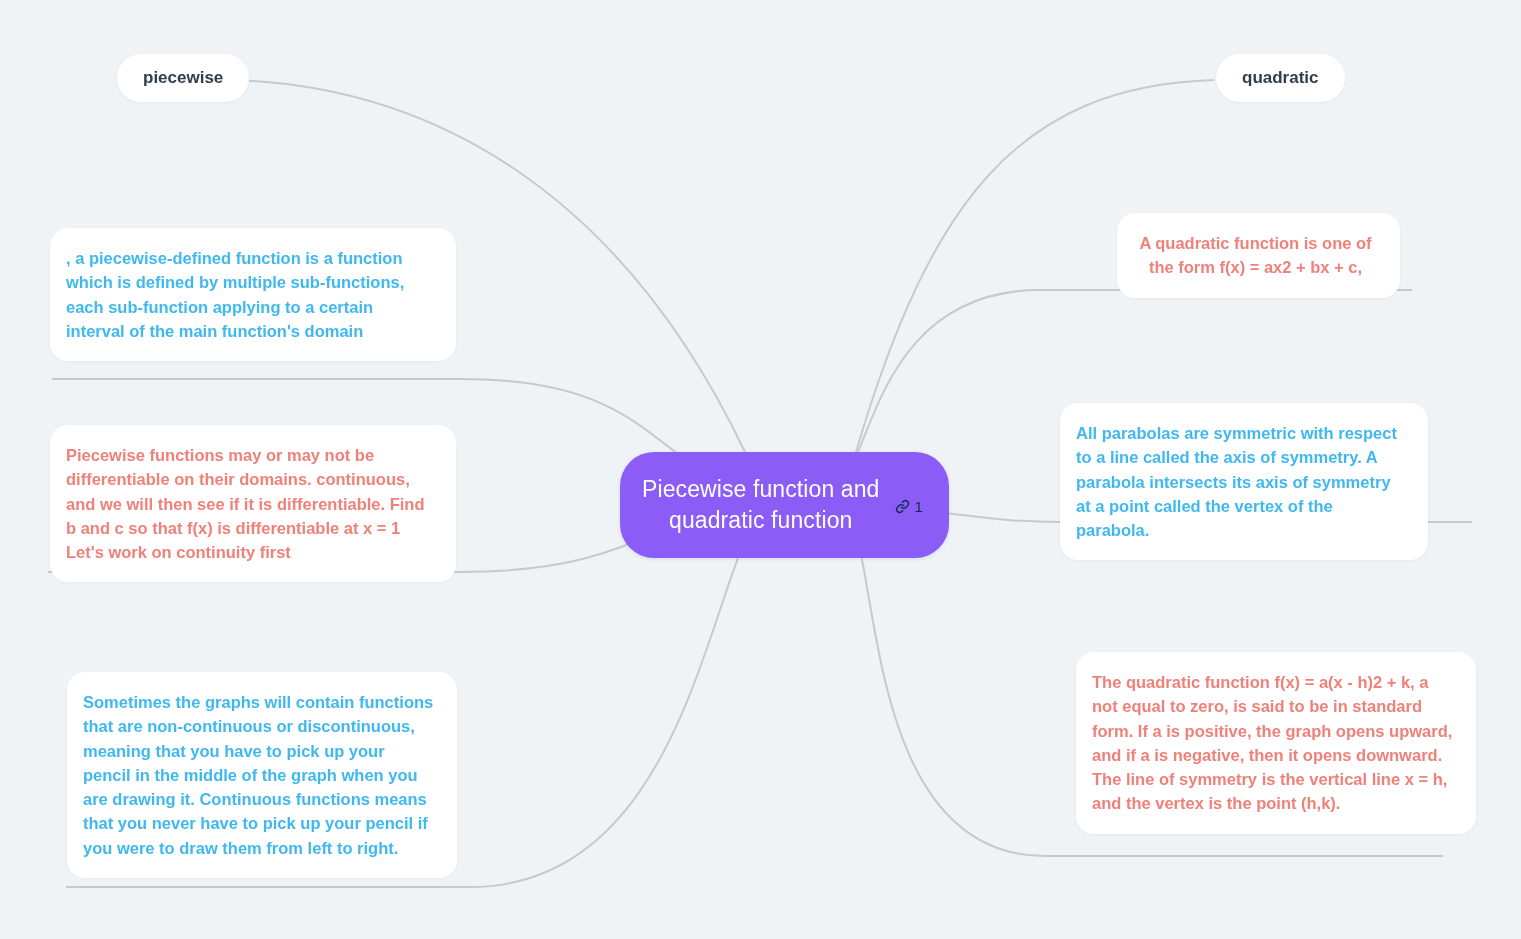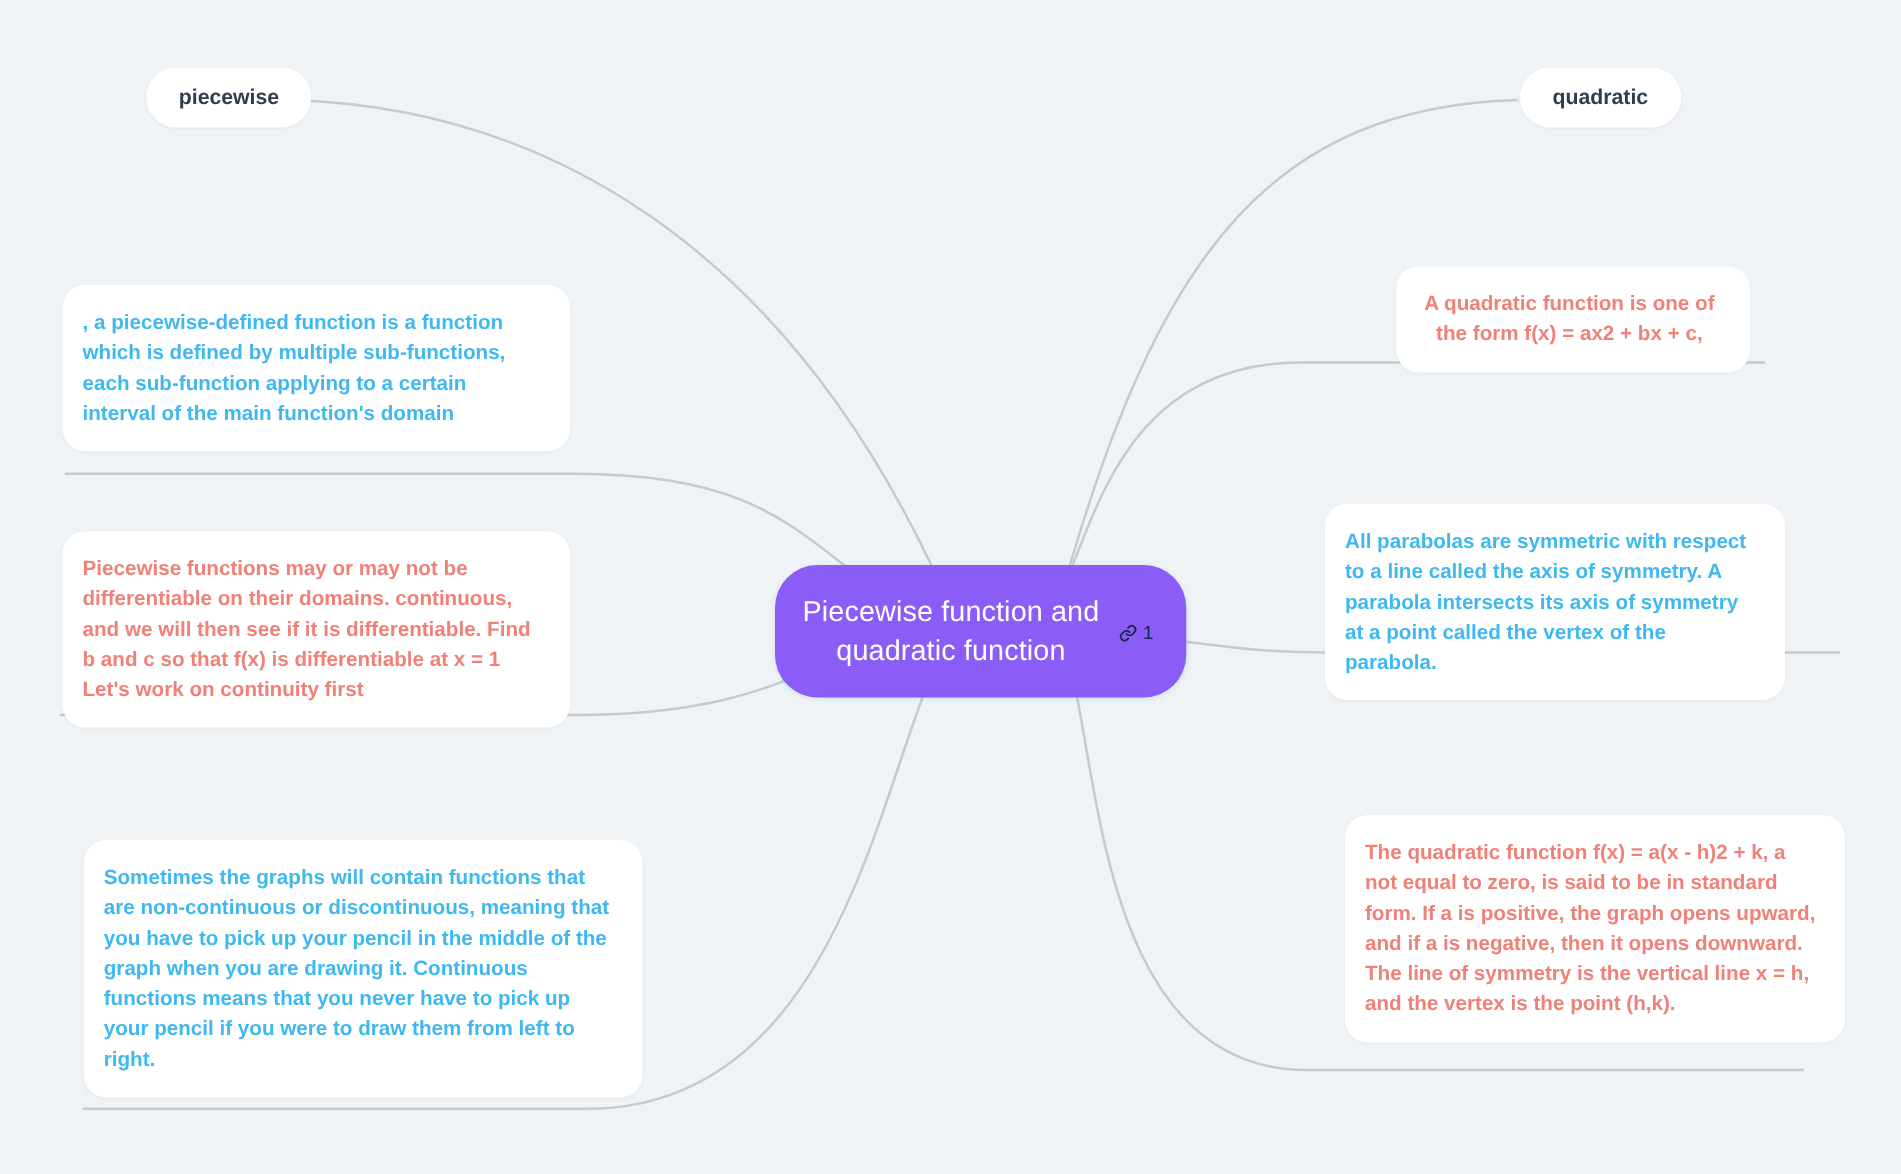--- a/index.html
+++ b/index.html
@@ -122,21 +122,21 @@
 
   <div class="node card blue" style="left:50px; top:228px; width:406px;">
     <span>, a piecewise-defined function is a function which is defined by multiple
 sub-functions, each sub-function applying to a certain interval of the main function's domain</span>
   </div>
 
   <div class="node card red" style="left:50px; top:425px; width:406px;">
     <span>Piecewise functions may or may not be differentiable on their domains. continuous, and we will then see if it is differentiable. Find b and c so that f(x) is differentiable at x = 1 Let's work on continuity first</span>
   </div>
 
-  <div class="node card blue" style="left:67px; top:672px; width:447px;">
+  <div class="node card blue" style="left:67px; top:672px; width:390px;">
     <span>Sometimes the graphs will contain functions that are non-continuous or discontinuous, meaning that you have to pick up your pencil in the middle of the graph when you are drawing it.
 Continuous functions means that
 you never have to pick up your pencil if you were to draw them from left to right.</span>
   </div>
 
   <div class="node card red" style="left:1117px; top:213px; width:283px;text-align:center;">
     <span>A quadratic function is one of the form f(x) = ax2 + bx + c,</span>
   </div>
 
   <div class="node card blue" style="left:1060px; top:403px; width:368px;">

